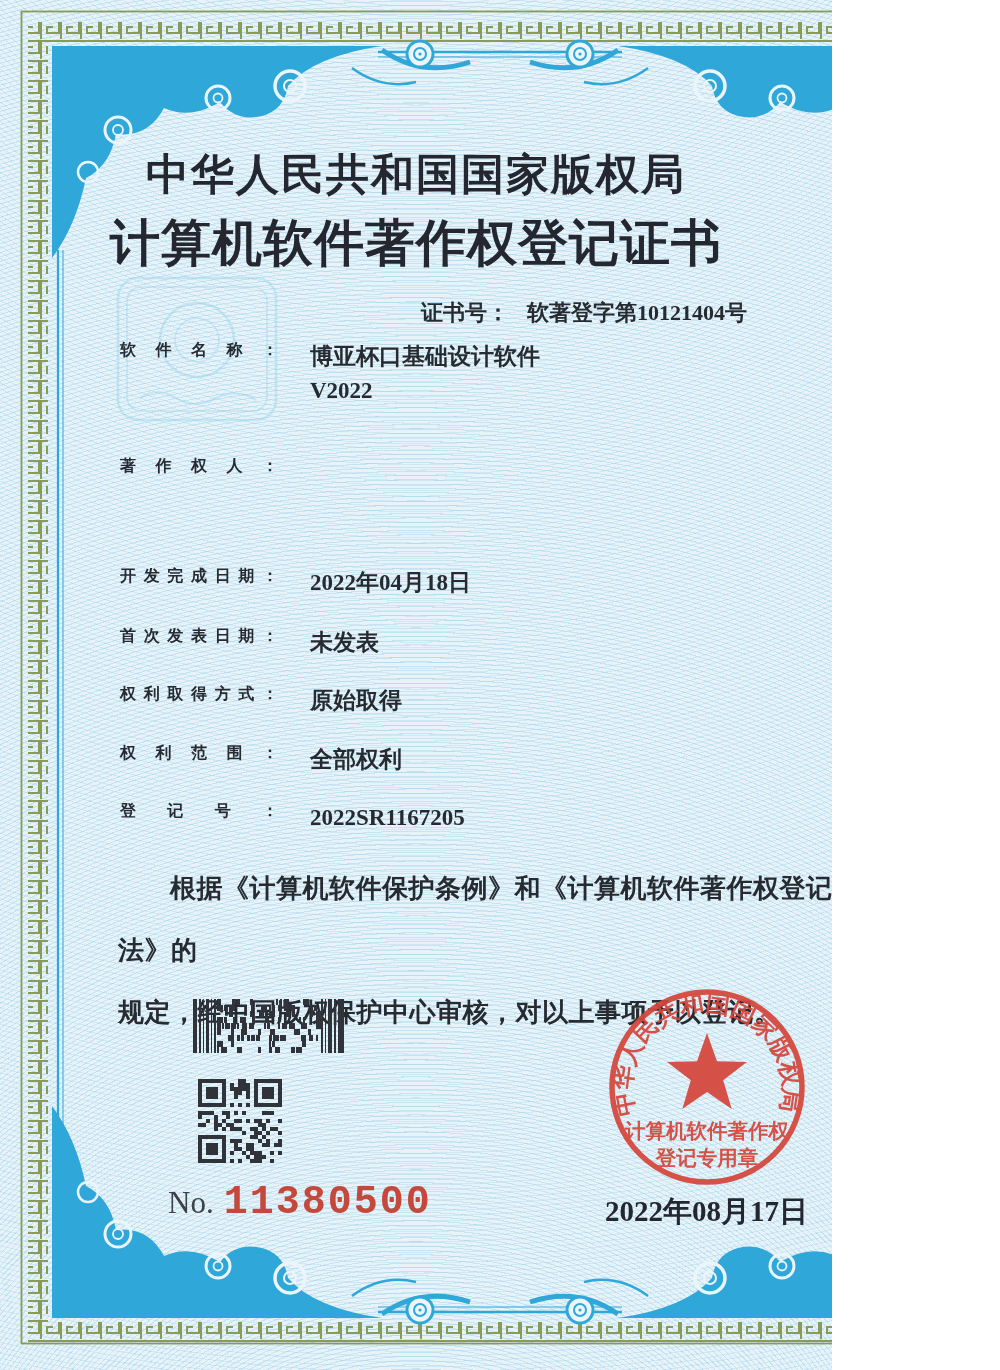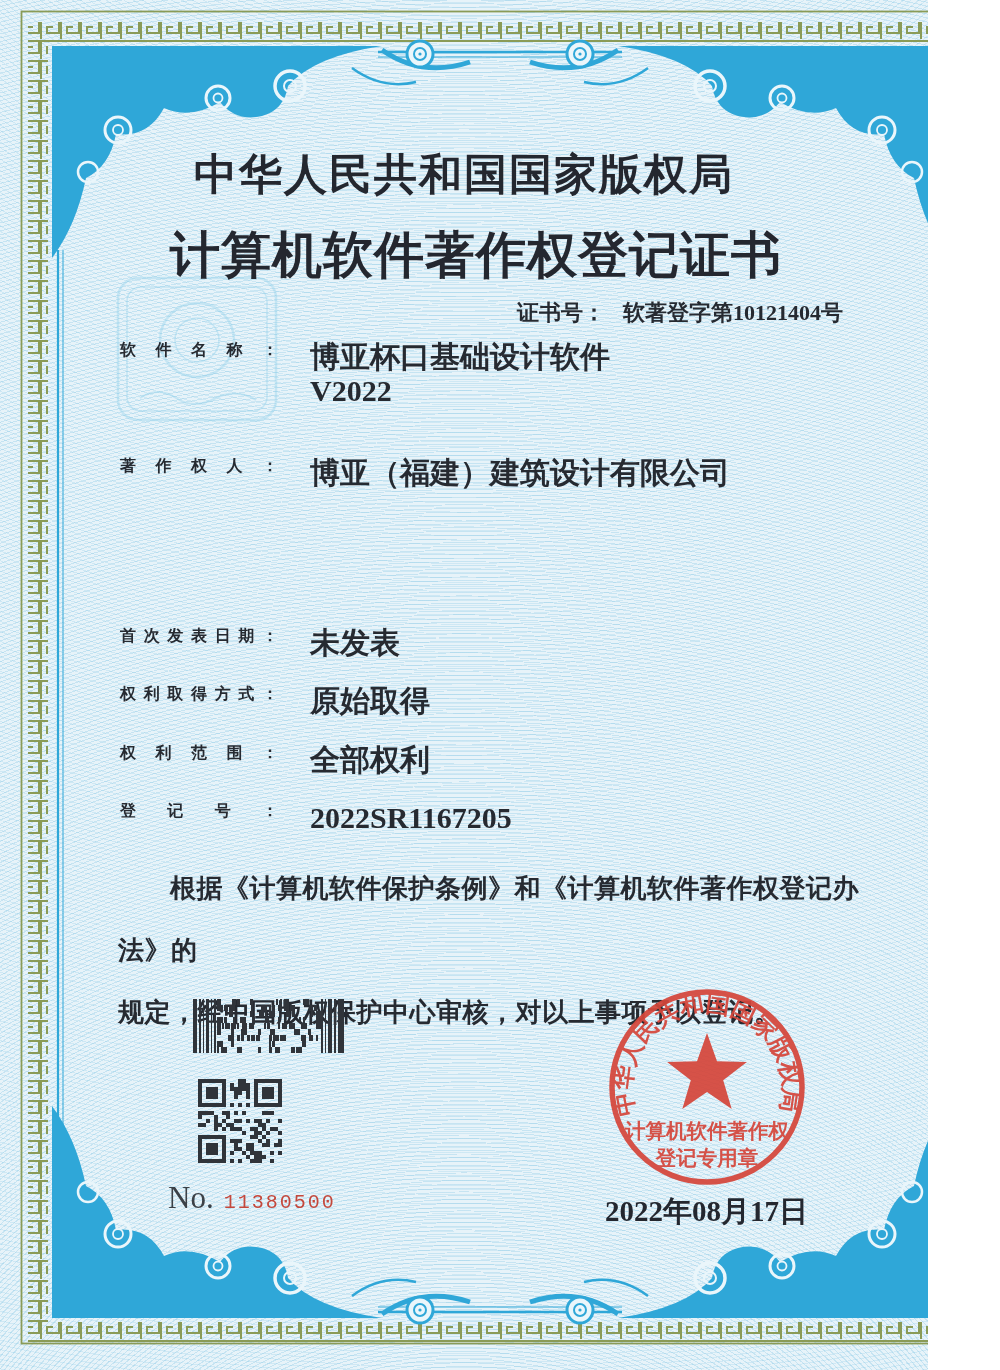--- a/index.html
+++ b/index.html
@@ -5,68 +5,69 @@
   :root{
     --accent:#2fa7d8;
     --accent-soft:#8ed0ea;
     --green:#8a9b57;
     --seal:#d5463b;
     --serial-red:#c4483c;
     --ink:#262a31;
   }
   html,body{margin:0;padding:0;background:#ffffff;}
   .page{
-    position:relative;width:928px;height:1370px;overflow:hidden;
+    position:relative;width:796px;height:1370px;overflow:hidden;
     font-family:"Liberation Serif",serif;color:var(--ink);
     background-color:#e7f3f9;
     background-image:
       repeating-radial-gradient(ellipse 140% 90% at 50% 125%, rgba(120,193,226,.30) 0 1px, rgba(255,255,255,0) 1px 4px),
       repeating-radial-gradient(ellipse 150% 95% at 50% -35%, rgba(120,193,226,.22) 0 1px, rgba(255,255,255,0) 1px 5px);
+    padding-left: 36px;
   }
   svg.deco{position:absolute;left:0;top:0;z-index:1;}
   .key-band{fill:url(#keypat);}
   .green-line{fill:none;stroke:var(--green);stroke-width:1.8;}
   .orn-fill{fill:var(--accent);}
   .orn-stroke{fill:none;stroke:var(--accent);}
   .orn-white{fill:none;stroke:#eaf6fb;}
   .wm{stroke:var(--accent-soft);fill:none;opacity:.38;}
 
   .txt{position:absolute;z-index:3;}
   .authority{
     left:0;top:146px;width:100%;text-align:center;margin:0;
     font-size:43px;font-weight:700;letter-spacing:2px;color:#24272f;
   }
   .cert-title{
-    left:0;top:210px;width:100%;text-align:center;margin:12px;
+    left:0;top:210px;width:100%;text-align:center;margin:0;
     font-size:50px;font-weight:700;letter-spacing:1px;color:#24272f;
   }
   .certno{
     right:85px;top:298px;font-size:22px;font-weight:700;
   }
   .certno .gap{display:inline-block;width:18px;}
   .frow{position:absolute;left:120px;z-index:3;width:780px;}
   .flabel{
     display:inline-block;width:158px;vertical-align:top;
     font-size:16px;font-weight:700;
     text-align:justify;text-align-last:justify;
   }
   .fvals{position:absolute;left:190px;top:0;}
-  .fval{font-size:30px;font-weight:700;line-height:34px;white-space:nowrap;}
+  .fval{font-size:23px;font-weight:700;line-height:34px;white-space:nowrap;}
   .statement{
     left:118px;top:858px;width:778px;margin:0;
     font-size:26px;font-weight:700;line-height:62px;text-indent:52px;letter-spacing:.5px;
   }
   .codes{position:absolute;z-index:3;}
   #barcode-box{left:193px;top:999px;}
   #qr-box{left:197px;top:1078px;}
   .serial{
     left:168px;top:1180px;font-size:31px;color:#3c4147;z-index:3;
   }
   .serial-number{
-    font-family:"Liberation Mono",monospace;font-size:20px;font-weight:400;
+    font-family:"Liberation Mono",monospace;font-size:40px;font-weight:700;
     color:var(--serial-red);letter-spacing:2px;margin-left:10px;margin-top:9px;
   }
   .issue-date{
     left:605px;top:1192px;font-size:29px;font-weight:700;color:#24272f;z-index:4;
   }
   .seal-svg{position:absolute;left:592px;top:972px;z-index:3;opacity:.93;}
   .seal-red-stroke{fill:none;stroke:var(--seal);}
   .seal-red-fill{fill:var(--seal);}
   .seal-text{fill:var(--seal);font-family:"Liberation Serif",serif;font-weight:700;}
 </style>
@@ -142,22 +143,25 @@
 
   <div class="frow" style="top:340px">
     <span class="flabel">软件名称：</span>
     <div class="fvals">
       <div class="fval">博亚杯口基础设计软件</div>
       <div class="fval">V2022</div>
     </div>
   </div>
   <div class="frow" style="top:456px">
     <span class="flabel">著作权人：</span>
-    <div class="fvals">
-        <div class="fval">博亚（福建）建筑设计有限公司</div>
+  </div>
+  <div class="frow" style="top:566px">
+    <span class="flabel">开发完成日期：</span>
+    <div class="fvals">
+        <div class="fval">2022年04月18日</div>
       </div>
   </div>
   <div class="frow" style="top:684px">
     <span class="flabel">权利取得方式：</span>
     <div class="fvals">
         <div class="fval">原始取得</div>
       </div>
   </div>
   <div class="frow" style="top:626px">
     <span class="flabel">首次发表日期：</span>

